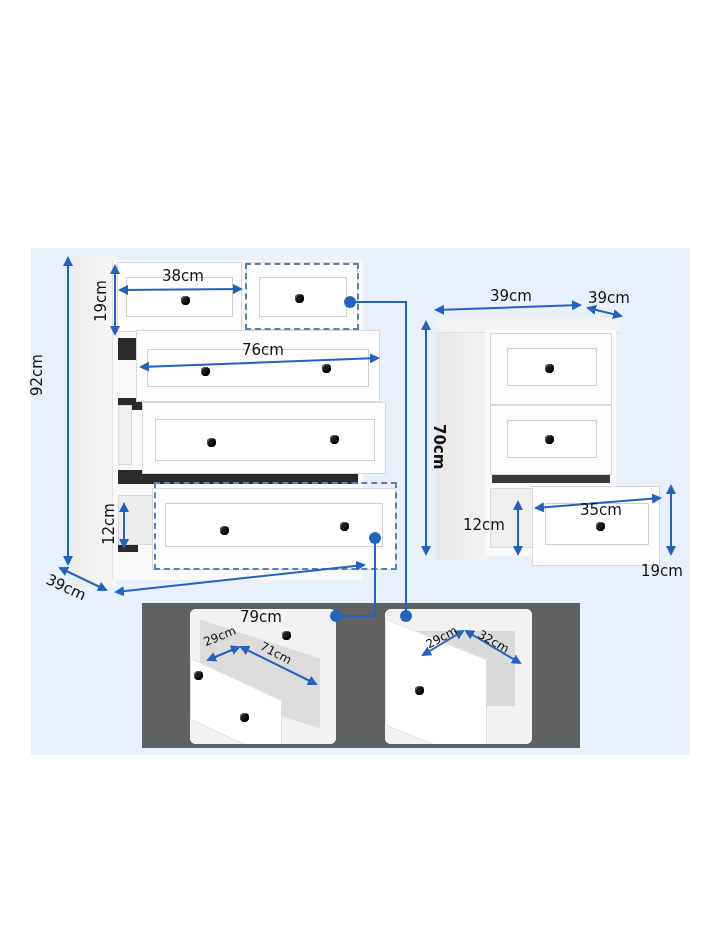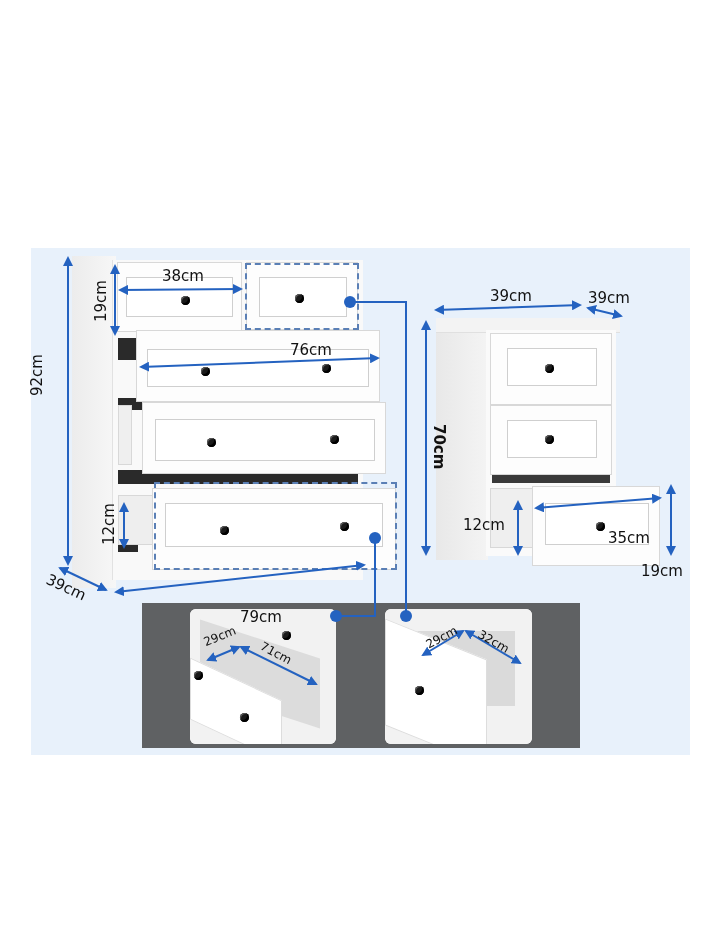--- a/index.html
+++ b/index.html
@@ -137,28 +137,28 @@
     <circle cx="350" cy="302" r="6"></circle>
     <circle cx="375" cy="538" r="6"></circle>
     <circle cx="336" cy="616" r="6"></circle>
     <circle cx="406" cy="616" r="6"></circle>
   </g>
 </svg>
 
 <div class="lbl" style="left:30px;top:396px;transform:rotate(-90deg);transform-origin:left top;">92cm</div>
 <div class="lbl" style="left:94px;top:322px;transform:rotate(-90deg);transform-origin:left top;">19cm</div>
 <div class="lbl" style="left:162px;top:269px;">38cm</div>
-<div class="lbl" style="left:242px;top:343px;margin-left:48px;">76cm</div>
+<div class="lbl" style="left:242px;top:343px;">76cm</div>
 <div class="lbl" style="left:102px;top:545px;transform:rotate(-90deg);transform-origin:left top;">12cm</div>
 <div class="lbl" style="left:50px;top:572px;transform:rotate(25deg);transform-origin:left top;">39cm</div>
 <div class="lbl" style="left:240px;top:610px;">79cm</div>
 
 <div class="lbl" style="left:490px;top:289px;">39cm</div>
 <div class="lbl" style="left:588px;top:291px;">39cm</div>
 <div class="lbl" style="left:446px;top:424px;transform:rotate(90deg);transform-origin:left top;font-weight:bold;">70cm</div>
 <div class="lbl" style="left:463px;top:518px;">12cm</div>
-<div class="lbl" style="left:608px;top:503px;margin-top:28px;">35cm</div>
+<div class="lbl" style="left:580px;top:503px;">35cm</div>
 <div class="lbl" style="left:641px;top:564px;">19cm</div>
 
 <div class="lbl" style="left:202px;top:637px;font-size:12px;transform:rotate(-22deg);transform-origin:left top;">29cm</div>
 <div class="lbl" style="left:264px;top:640px;font-size:12px;transform:rotate(28deg);transform-origin:left top;">71cm</div>
 <div class="lbl" style="left:424px;top:640px;font-size:12px;transform:rotate(-28deg);transform-origin:left top;">29cm</div>
 <div class="lbl" style="left:482px;top:628px;font-size:12px;transform:rotate(30deg);transform-origin:left top;">32cm</div>
 
 </body></html>

